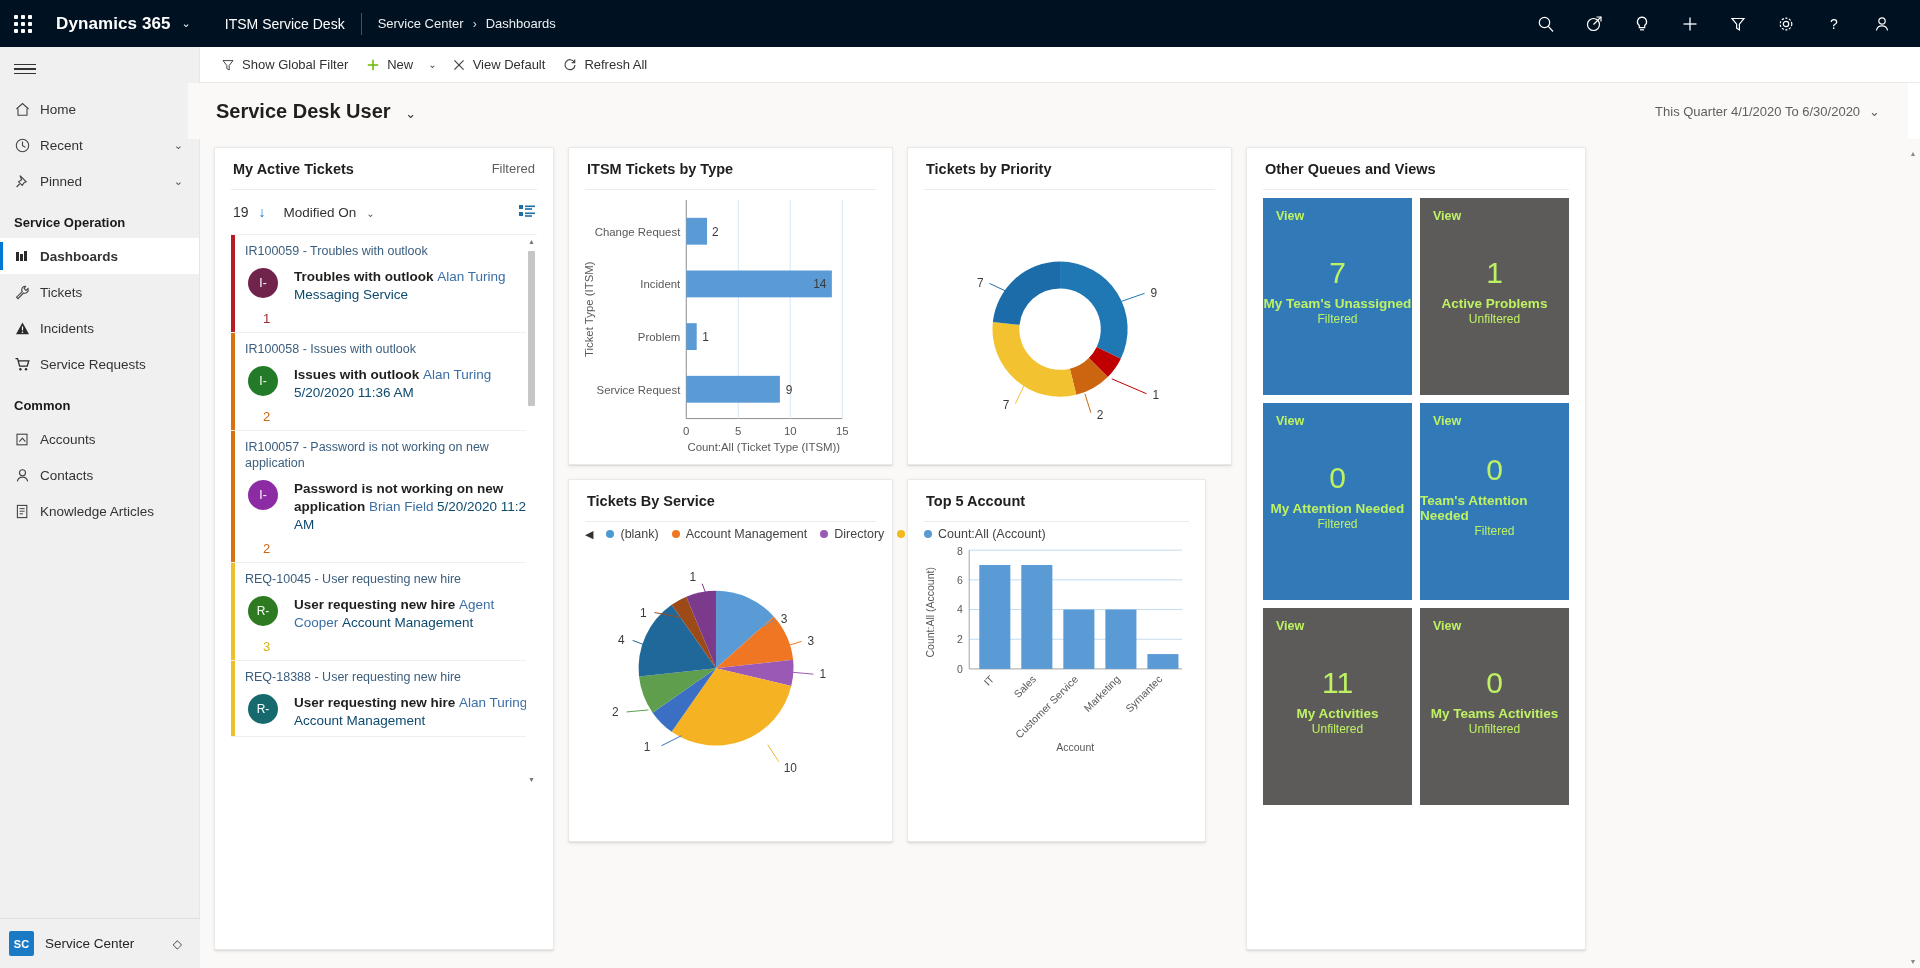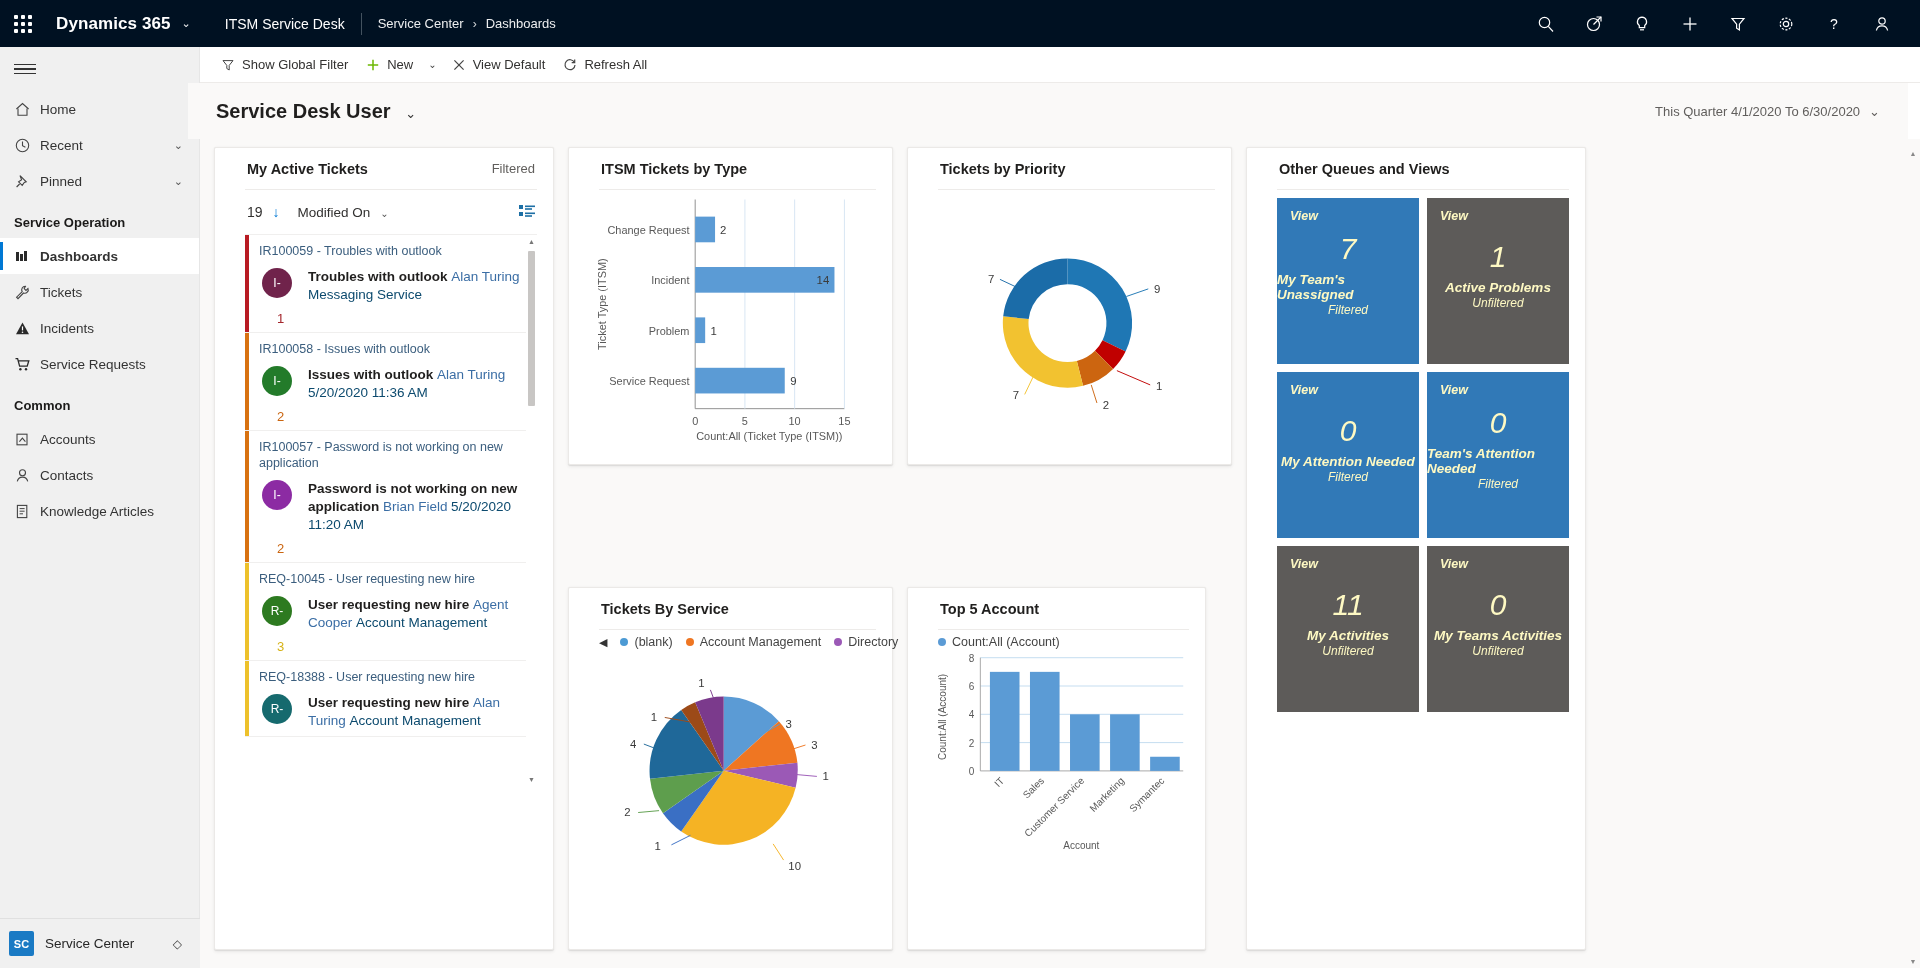--- a/index.html
+++ b/index.html
@@ -87,26 +87,26 @@
   .canvas{
     position:absolute;left:200px;top:139px;width:1720px;height:829px;background:#faf9f8;
     padding:8px 10px 0 14px;
   }
   .scrollbar-right{
     position:absolute;right:2px;top:8px;width:10px;height:820px;
   }
   .sb-arrow{width:10px;height:12px;display:flex;align-items:center;justify-content:center;font-size:7px;color:#888;}
 
   .grid-row{display:flex;gap:14px;}
-  .col{display:flex;flex-direction:column;gap:14px;justify-content:space-between;}
+  .col{display:flex;flex-direction:column;gap:14px;}
 
   .card{
     background:#ffffff;border:1px solid #ebe9e7;border-radius:2px;
     box-shadow:0 0.3px 0.9px rgba(0,0,0,.07),0 1.6px 3.6px rgba(0,0,0,.07);
-    display:flex;flex-direction:column;padding-left:14px;
+    display:flex;flex-direction:column;
   }
   .card-hdr{
     height:41px;display:flex;align-items:center;padding:0 18px;flex-shrink:0;
   }
   .card-title{font-size:14.5px;font-weight:600;color:#201f1e;}
   .card-sub{margin-left:auto;font-size:13px;color:#605e5c;}
   .card-rule{height:1px;background:#edebe9;margin:0 16px;flex-shrink:0;}
   .card-body{flex:1;position:relative;overflow:hidden;}
 
   
@@ -159,21 +159,21 @@
   .legend{display:flex;align-items:center;gap:13px;padding:5px 0 0 16px;font-size:12.5px;color:#444;}
   .legend .dot{width:8px;height:8px;border-radius:50%;display:inline-block;margin-right:6px;vertical-align:middle;}
   .legend .pager{color:#333;font-size:11px;cursor:pointer;}
   .legend .itm{display:flex;align-items:center;white-space:nowrap;}
 
   
   .tiles{
     display:grid;grid-template-columns:1fr 1fr;gap:8px;padding:8px 16px 16px 16px;
   }
   .tile{
-    height:166px;padding:11px 13px;color:#fef9c3;display:flex;flex-direction:column;cursor:pointer;position:relative;font-style:italic;
+    height:197px;padding:11px 13px;color:#bef264;display:flex;flex-direction:column;cursor:pointer;position:relative;
   }
   .tile .t-kind{font-size:12.5px;font-weight:700;}
   .tile .t-mid{
     position:absolute;left:0;right:0;top:50%;transform:translateY(-58%);
     display:flex;flex-direction:column;align-items:center;
   }
   .tile .t-num{font-size:30px;font-weight:300;line-height:34px;}
   .tile .t-name{font-size:13.5px;font-weight:700;margin-top:6px;}
   .tile .t-filter{font-size:12px;margin-top:1px;}
 </style>

